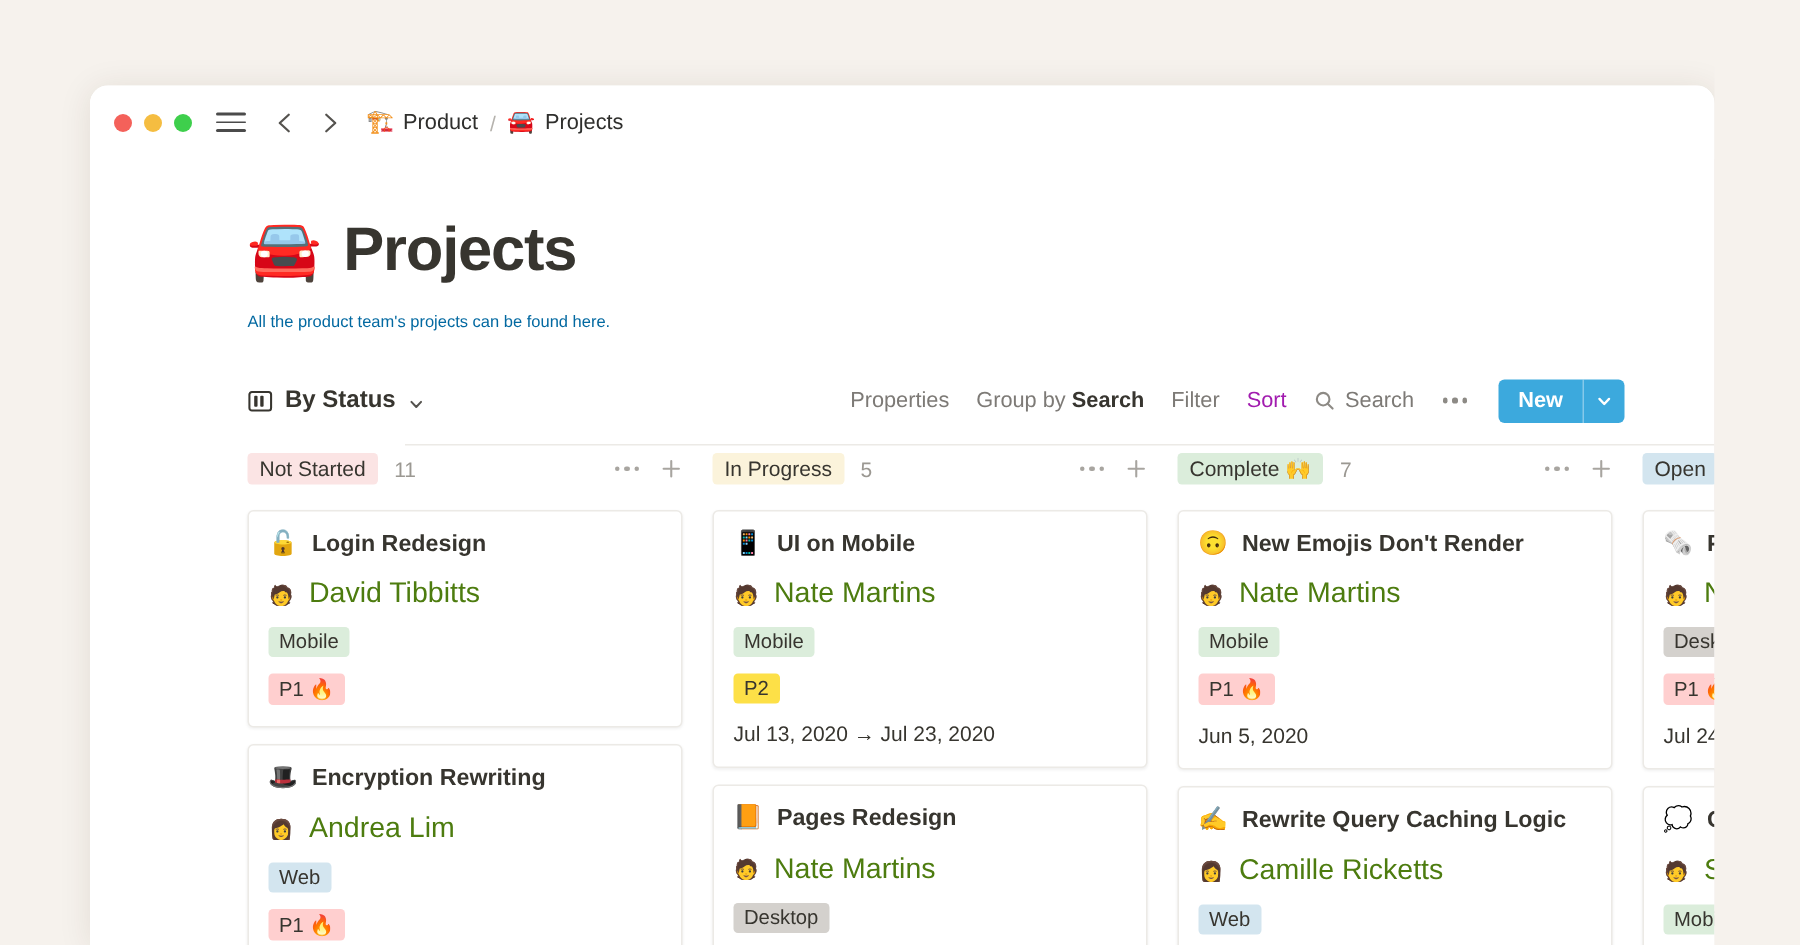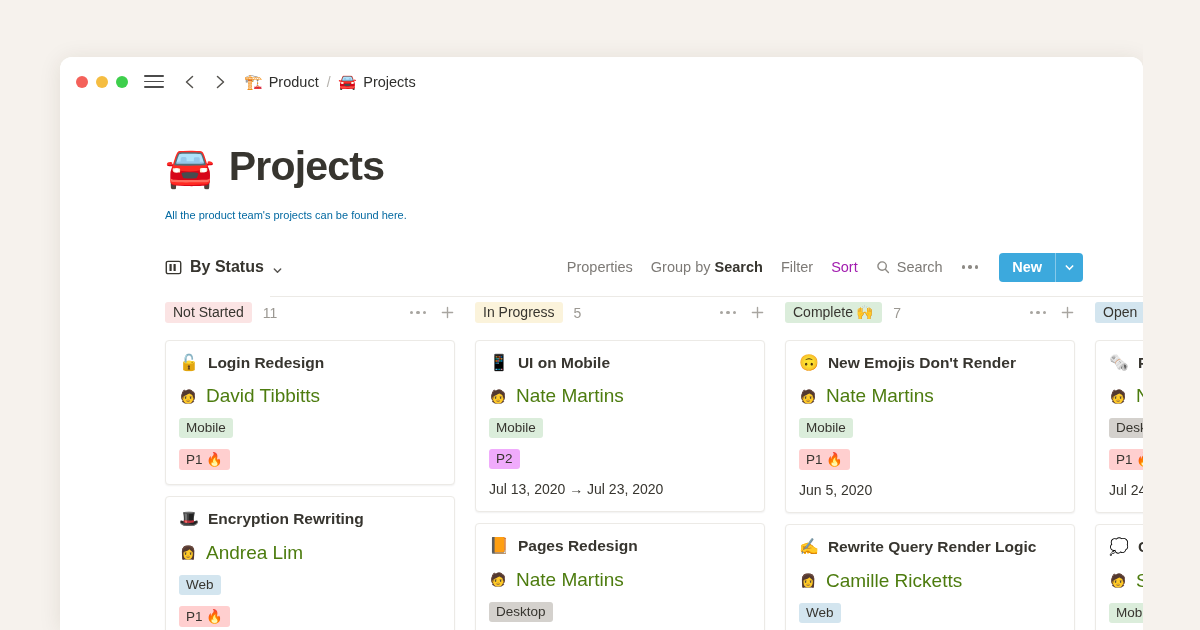--- a/index.html
+++ b/index.html
@@ -377,21 +377,21 @@
                     <span>UI on Mobile</span>
                   </div>
                   <div class="card-person">
                     <span class="avatar" style="background: rgb(255, 255, 255);">🧑</span>
                     <span class="pname">Nate Martins</span>
                   </div>
                   <div class="tag-row">
                     <span class="tag" style="background: rgb(219, 237, 219);">Mobile</span>
                   </div>
                   <div class="tag-row">
-                    <span class="tag" style="background: #f0abfc;">P2</span>
+                    <span class="tag" style="background: #fde047;">P2</span>
                   </div>
                   <div class="card-date">Jul 13, 2020 → Jul 23, 2020</div>
                 </div>
                 <div class="card">
                   <div class="card-title">
                     <span class="cemj">📙</span>
                     <span>Pages Redesign</span>
                   </div>
                   <div class="card-person">
                     <span class="avatar" style="background: rgb(255, 255, 255);">🧑</span>
@@ -432,21 +432,21 @@
                     <span class="tag" style="background: rgb(219, 237, 219);">Mobile</span>
                   </div>
                   <div class="tag-row">
                     <span class="tag" style="background: rgb(255, 207, 207);">P1 🔥</span>
                   </div>
                   <div class="card-date">Jun 5, 2020</div>
                 </div>
                 <div class="card">
                   <div class="card-title">
                     <span class="cemj">✍️</span>
-                    <span>Rewrite Query Render Logic</span>
+                    <span>Rewrite Query Caching Logic</span>
                   </div>
                   <div class="card-person">
                     <span class="avatar" style="background: rgb(255, 255, 255);">👩</span>
                     <span class="pname">Camille Ricketts</span>
                   </div>
                   <div class="tag-row">
                     <span class="tag" style="background: rgb(211, 229, 239);">Web</span>
                   </div>
                 </div>
               </div>

